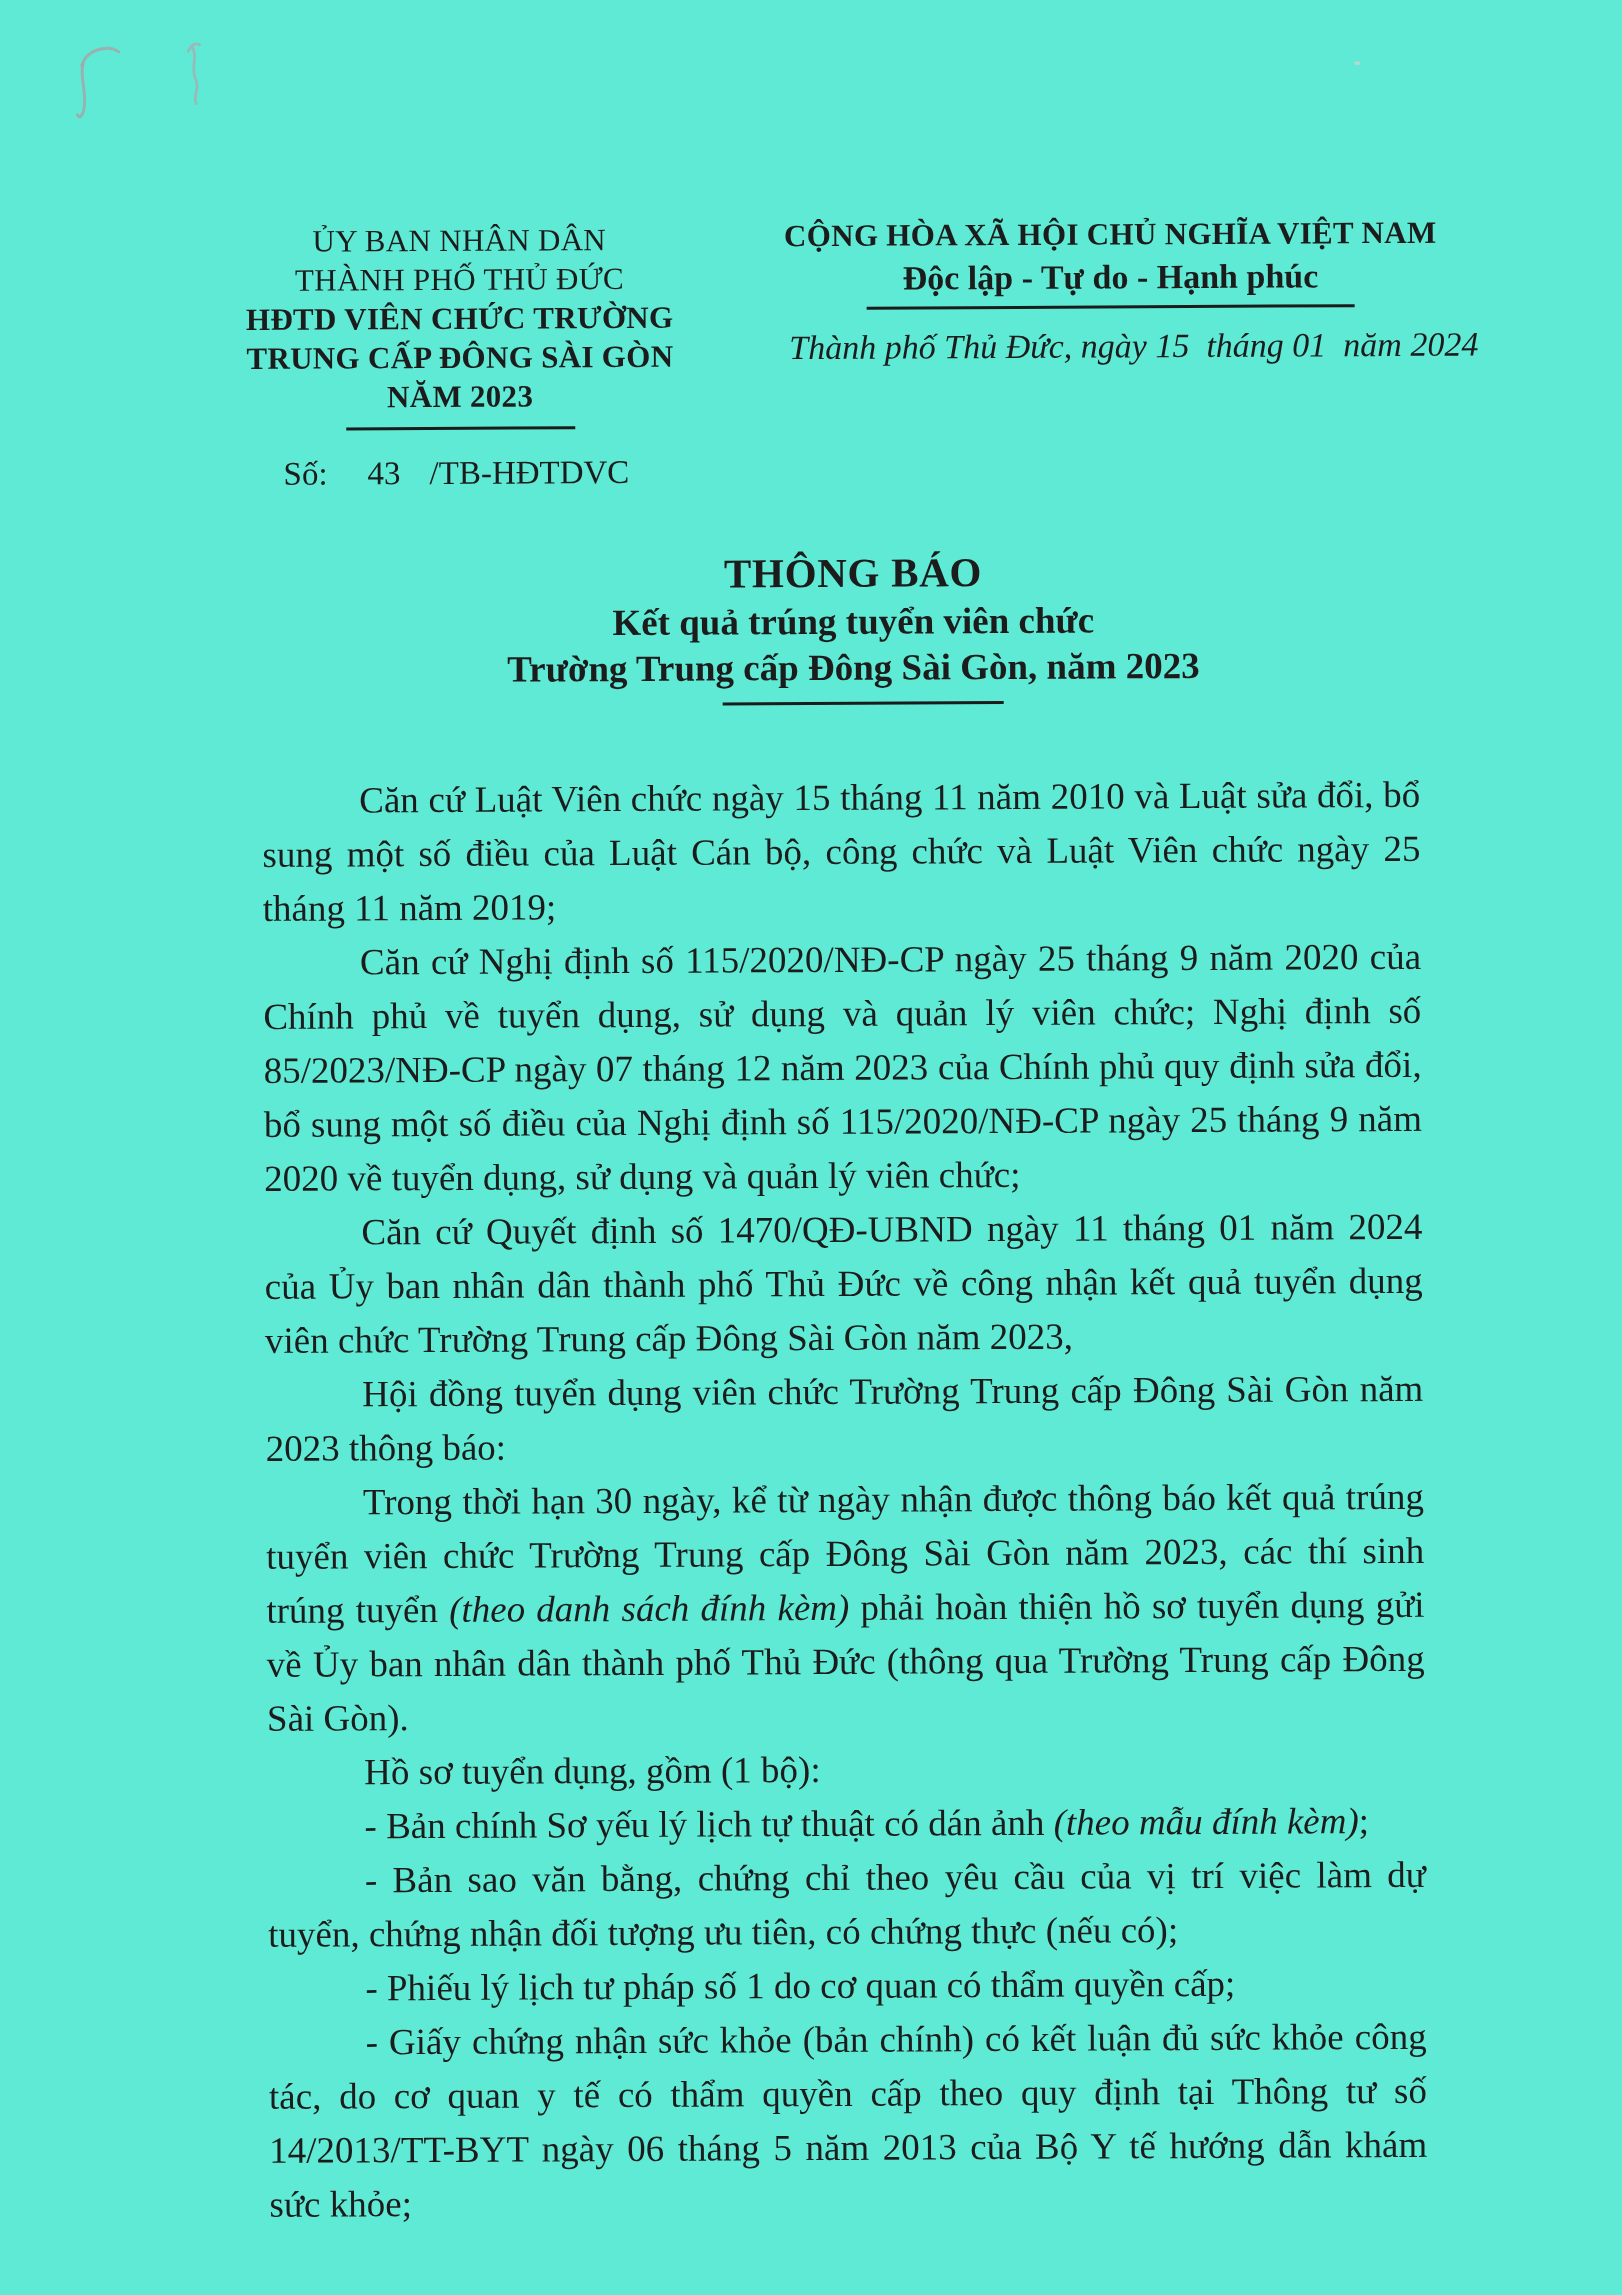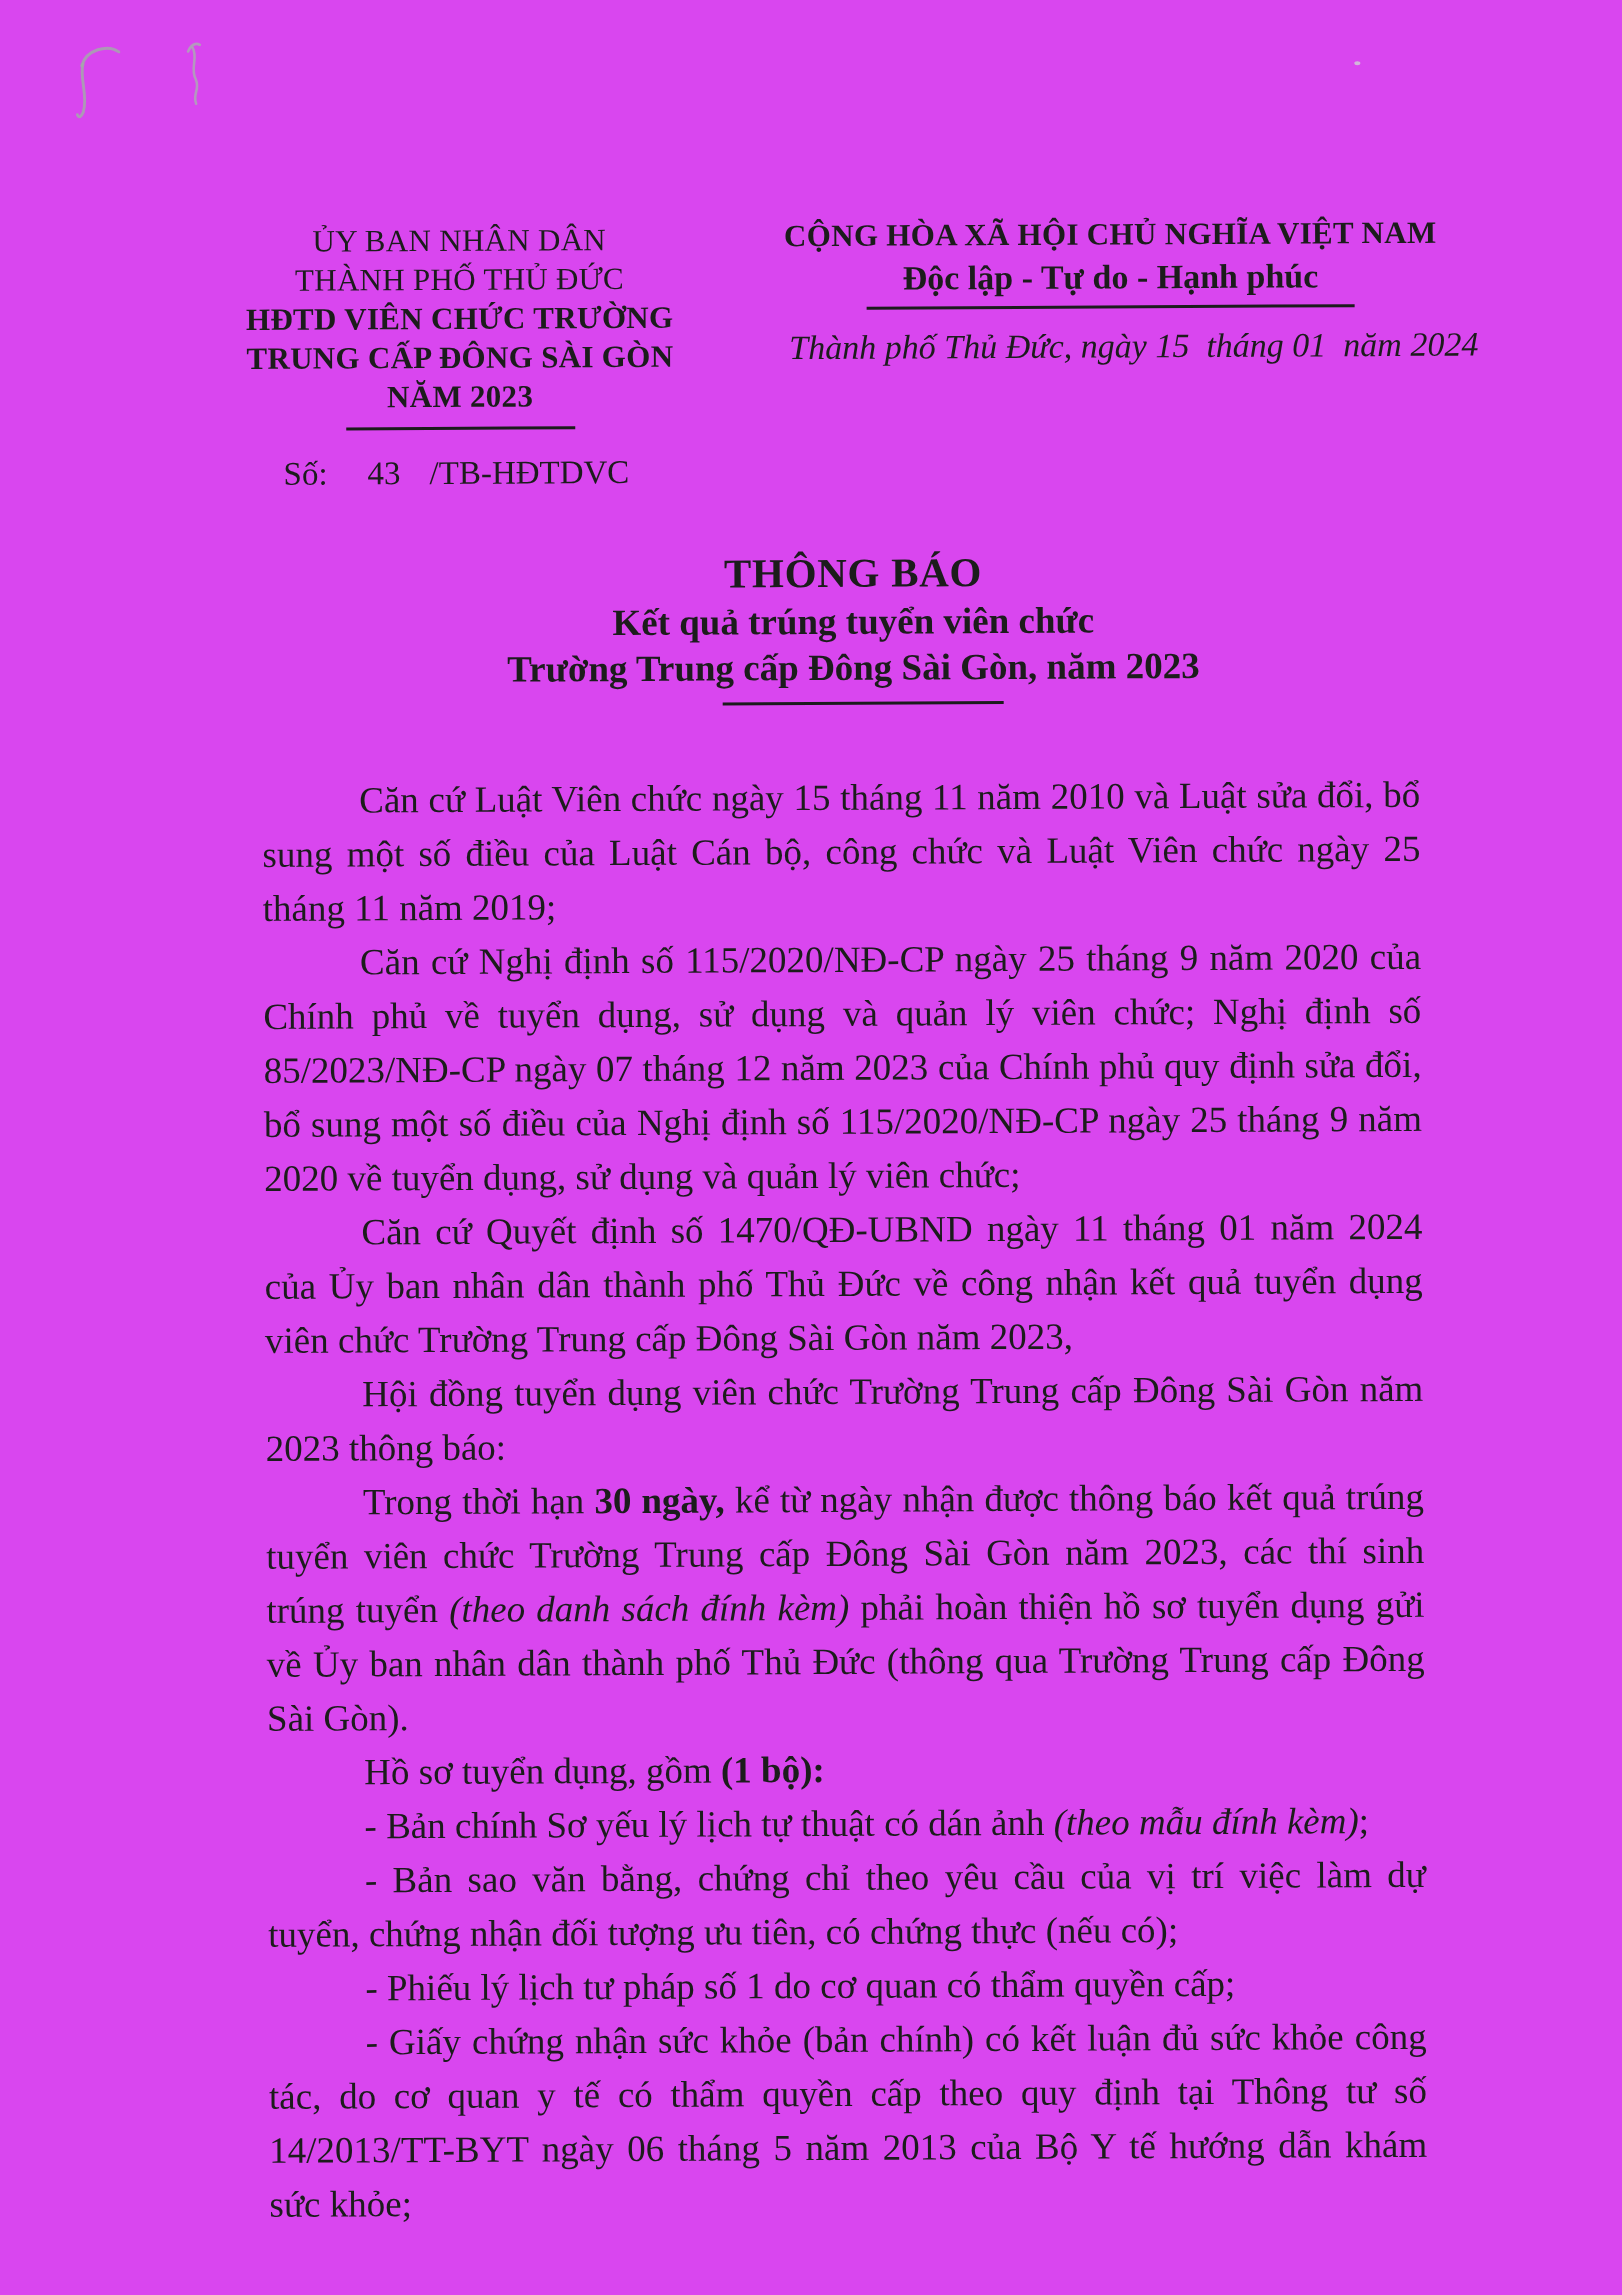--- a/index.html
+++ b/index.html
@@ -1,19 +1,19 @@
 <!DOCTYPE html>
 <html lang="vi" style="font-size:10.5px"><head>
 <meta charset="utf-8">
 <style>
   html,body{margin:0;padding:0;background:#e8e8e8;}
   .page{
     position:relative;
     width:1622px;height:2295px;
-    background:#d946ef;
+    background:#5eead4;
     overflow:hidden;
     font-family:"Liberation Serif","DejaVu Serif",serif;
     color:#1c1c1c;
   }
   .content{
     position:absolute;inset:0;
     transform:rotate(-0.3deg);
     transform-origin:50% 0;
   }
   .b{font-weight:bold;}
@@ -60,21 +60,21 @@
     width:281px;border-top:3.3px solid #1b1b1b;margin:10.5px auto 0;
     position:relative;left:9.8px;
   }
 
   
   .body-text{
     position:absolute;left:258px;top:771px;width:1158px;
     font-size:37px;line-height:54px;text-align:justify;
   }
   .body-text p{margin:0;text-indent:97px;}
-  .seg-b{font-weight:bold;}
+  .seg-b{font-weight:normal;}
   .seg-i{font-style:italic;}
 
   
   .pen-marks{position:absolute;left:52px;top:26px;}
   .speck{
     position:absolute;left:1354px;top:64px;width:5.9px;height:3.9px;
     background:#cfd1d3;border-radius:50%;opacity:.8;
   }
 </style>
 </head>

